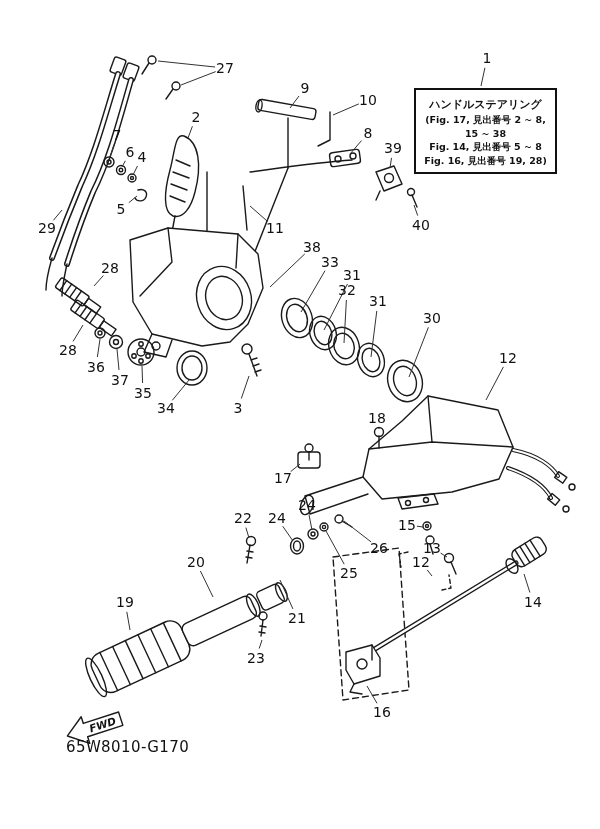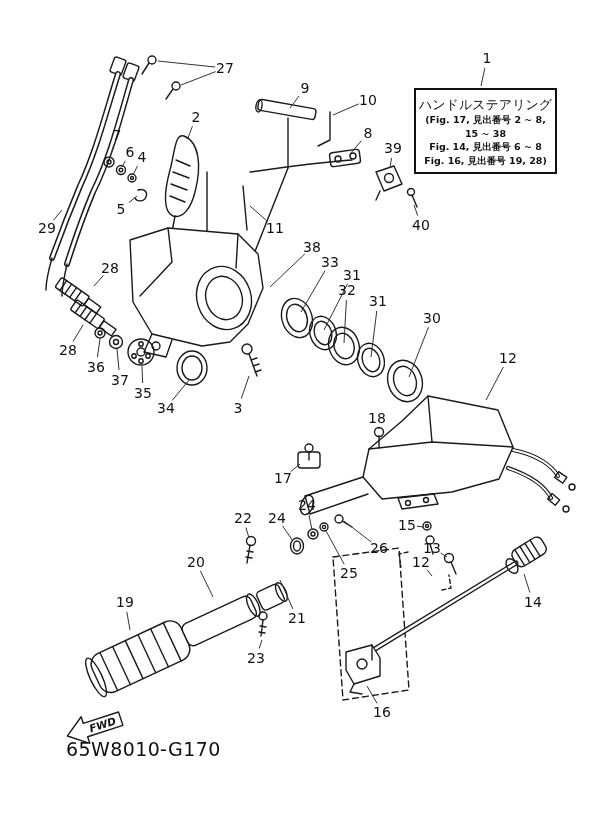--- a/index.html
+++ b/index.html
@@ -7,23 +7,23 @@
     position:relative;width:600px;height:829px;background:#ffffff;
     font-family:"DejaVu Sans","Liberation Sans",sans-serif;overflow:hidden;color:#111;
   }
   .diagram-svg{position:absolute;left:0;top:0;}
   .callout{font-size:14px;fill:#111;text-anchor:middle;font-family:"DejaVu Sans","Liberation Sans",sans-serif;}
   .leader{stroke:#333;stroke-width:1;}
   .info-box{
     position:absolute;left:414px;top:88px;width:143px;box-sizing:border-box;
     border:2px solid #111;background:#fff;padding:7px 3px 5px 3px;text-align:center;
   }
-  .info-box .jp{font-size:13px;font-weight:normal;line-height:16px;white-space:nowrap;}
+  .info-box .jp{font-size:11px;font-weight:bold;line-height:16px;white-space:nowrap;}
   .info-box .fig{font-size:9.5px;font-weight:bold;line-height:13.5px;white-space:nowrap;}
-  .part-code{position:absolute;left:66px;top:738px;font-size:19px;letter-spacing:.4px;}
+  .part-code{position:absolute;left:66px;top:738px;font-size:15px;letter-spacing:.4px;}
   .fwd-text{font-size:10.5px;font-weight:bold;font-style:italic;fill:#111;text-anchor:middle;}
 </style>
 </head>
 <body>
 
 <div class="page">
 
   <svg class="diagram-svg" width="600" height="829" viewBox="0 0 600 829">
 
     <g fill="none" stroke="#1a1a1a" stroke-width="1.4" stroke-linecap="round" stroke-linejoin="round">
@@ -306,18 +306,18 @@
         <text x="393" y="153" class="callout">39</text>
         <line x1="417.7" y1="215.6" x2="414" y2="205" class="leader"></line>
         <text x="421" y="230" class="callout">40</text>
       </g>
   </svg>
 
   <div class="info-box">
     <div class="jp">ハンドルステアリング</div>
     <div class="fig">(Fig. 17, 見出番号 2 ~ 8,</div>
     <div class="fig">15 ~ 38</div>
-    <div class="fig">Fig. 14, 見出番号 6 ~ 8</div>
+    <div class="fig">Fig. 14, 見出番号 5 ~ 8</div>
     <div class="fig">Fig. 16, 見出番号 19, 28)</div>
   </div>
 
   <div class="part-code">65W8010-G170</div>
 </div>
 
 </body></html>

